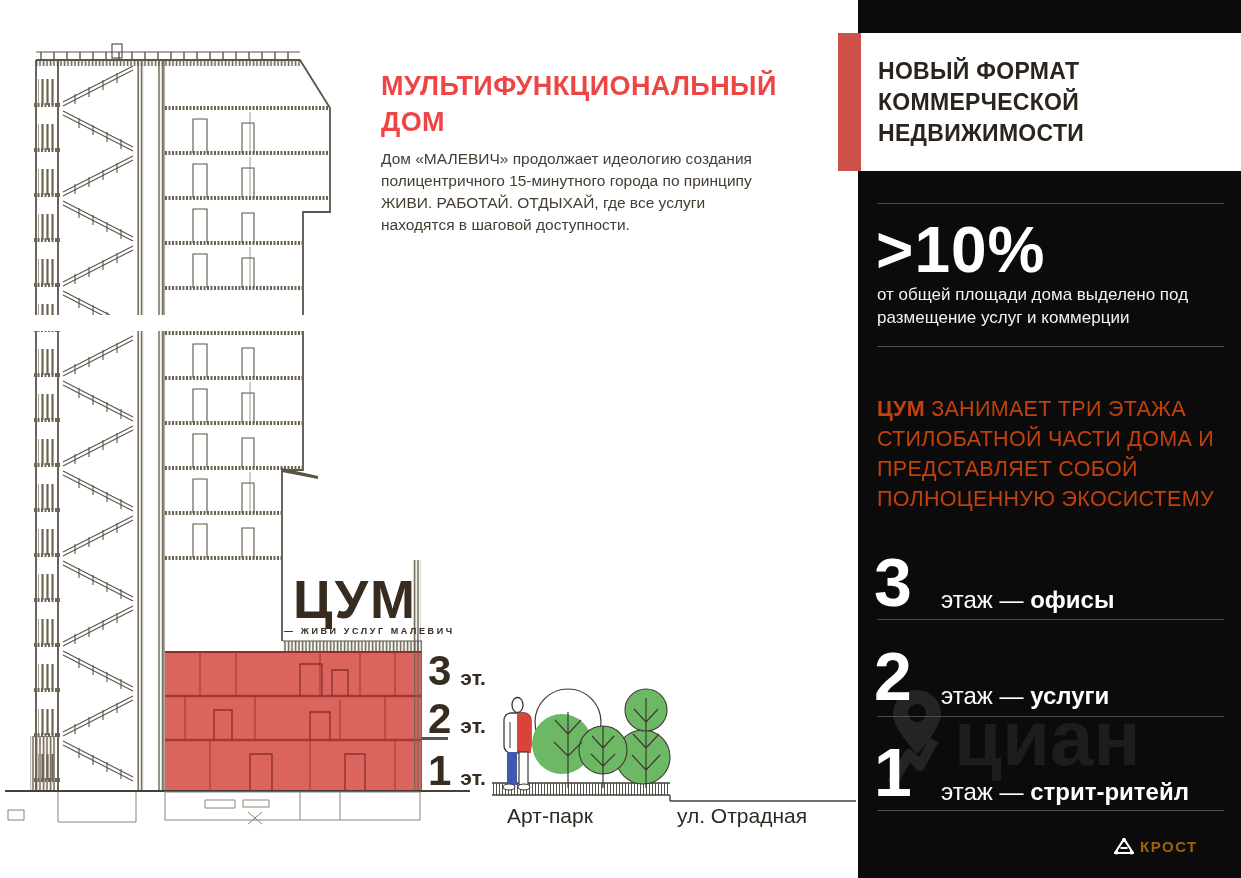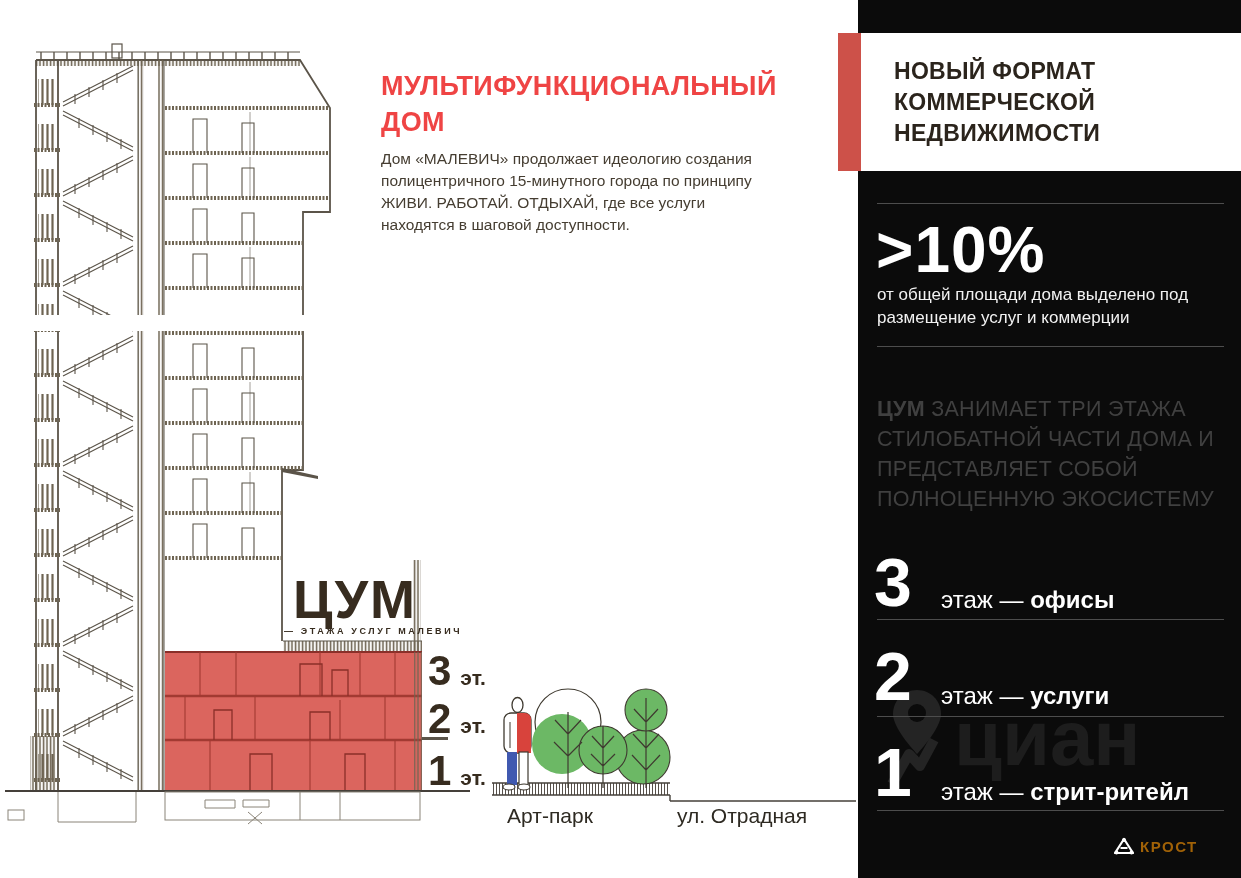--- a/index.html
+++ b/index.html
@@ -7,28 +7,28 @@
          font-family:"Liberation Sans", sans-serif;}
   
   .intro-title{position:absolute;left:381px;top:68px;width:430px;
     font-size:27px;font-weight:700;line-height:36px;letter-spacing:.4px;color:#ef4444;}
   .intro-body{position:absolute;left:381px;top:148px;width:400px;
     font-size:15.5px;line-height:22px;color:#453d31;}
   
   .panel{position:absolute;left:858px;top:0;width:383px;height:878px;background:#0b0b0b;}
   .accent-bar{position:absolute;left:838px;top:33px;width:23px;height:138px;background:#cd5149;}
   .title-band{position:absolute;left:861px;top:33px;width:380px;height:138px;background:#ffffff;
-    display:flex;flex-direction:column;justify-content:center;padding-left:33px;box-sizing:border-box;}
+    display:flex;flex-direction:column;justify-content:center;padding-left:17px;box-sizing:border-box;}
   .title-band div{font-size:23px;font-weight:700;line-height:31px;color:#2b241c;letter-spacing:.3px;}
   .divider{position:absolute;left:877px;width:347px;height:1px;background:#4d4d4d;}
   .stat-value{position:absolute;left:876px;top:213px;font-size:64px;font-weight:600;color:#ffffff;letter-spacing:1px;}
   .stat-caption{position:absolute;left:877px;top:283px;width:330px;
     font-size:17px;line-height:23px;color:#f2f2f2;}
   .about{position:absolute;left:877px;top:394px;width:345px;
-    font-size:21.5px;line-height:30px;color:#404040;letter-spacing:.3px;}
+    font-size:21.5px;line-height:30px;color:#c2410c;letter-spacing:.3px;}
   .about .lead{font-weight:700;}
   .floor-digit{position:absolute;left:874px;font-size:68px;font-weight:700;color:#ffffff;line-height:60px;}
   .floor-label{position:absolute;left:941px;font-size:24px;color:#ffffff;white-space:nowrap;}
   .floor-label .val{font-weight:700;}
   
   .wm{position:absolute;left:886px;top:688px;display:flex;align-items:center;pointer-events:none;}
   .wm-text{font-size:78px;font-weight:700;color:#1d1d1d;line-height:80px;margin-left:6px;}
   .krost{position:absolute;left:1114px;top:837px;display:flex;align-items:center;gap:6px;}
   .krost-text{font-size:15px;font-weight:700;color:#a16207;letter-spacing:1.5px;}
   
@@ -169,21 +169,21 @@
       <path d="M517,713h8a6,6 0 0 1 6,6v34h-14z" fill="#d8433c"></path>
       <path d="M510,722v26" stroke="#3f3a30" stroke-width="1"></path>
       <rect x="507" y="752" width="10" height="33" fill="#4059b0"></rect>
       <rect x="519" y="752" width="9" height="33" fill="#ffffff" stroke="#3f3a30" stroke-width="1.2"></rect>
       <ellipse cx="509" cy="787" rx="6" ry="3" fill="#ffffff" stroke="#3f3a30" stroke-width="1.1"></ellipse>
       <ellipse cx="524" cy="787" rx="6" ry="3" fill="#ffffff" stroke="#3f3a30" stroke-width="1.1"></ellipse>
     </g>
   </svg>
 
   <div class="sign-title">ЦУМ</div>
-  <div class="sign-sub">ЭТАЖА УСЛУГ МАЛЕВИЧ</div>
+  <div class="sign-sub">ЖИВИ УСЛУГ МАЛЕВИЧ</div>
 
   <div class="floor-mark" style="top:652px;">
     <span class="n">3</span>
     <span class="u">эт.</span>
   </div>
   <div class="floor-mark" style="top:700px;">
     <span class="n">2</span>
     <span class="u">эт.</span>
   </div>
   <div class="floor-mark" style="top:752px;">

